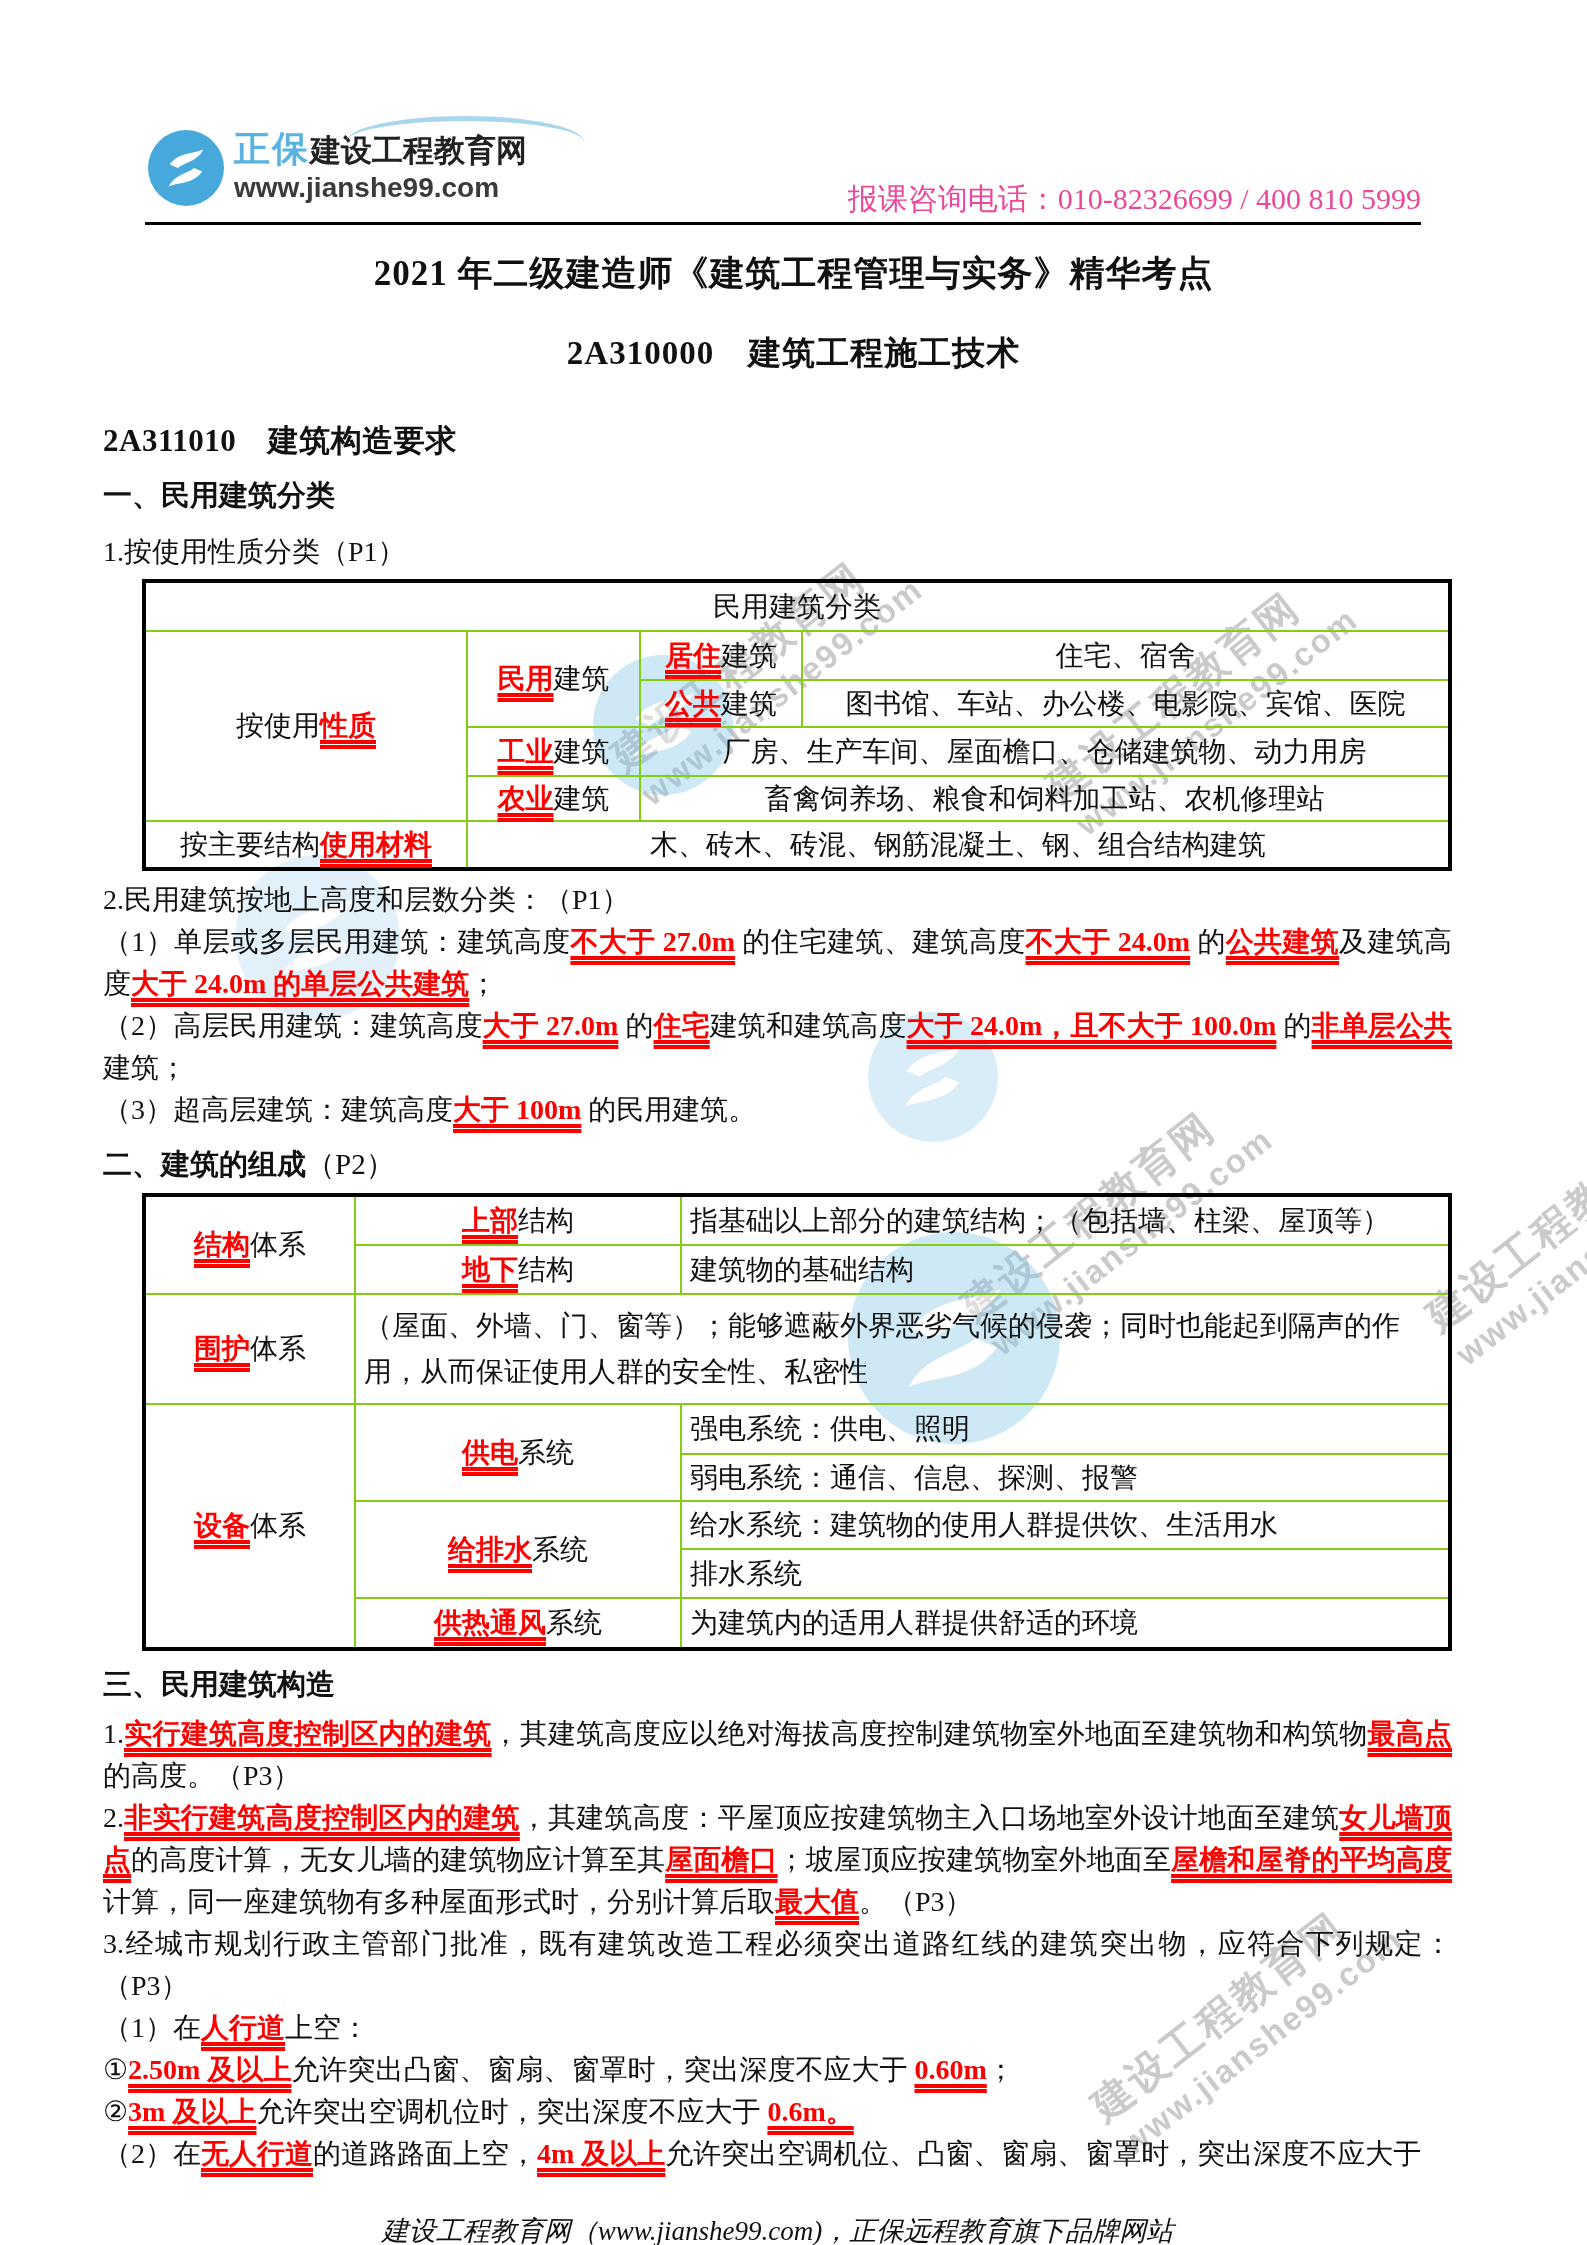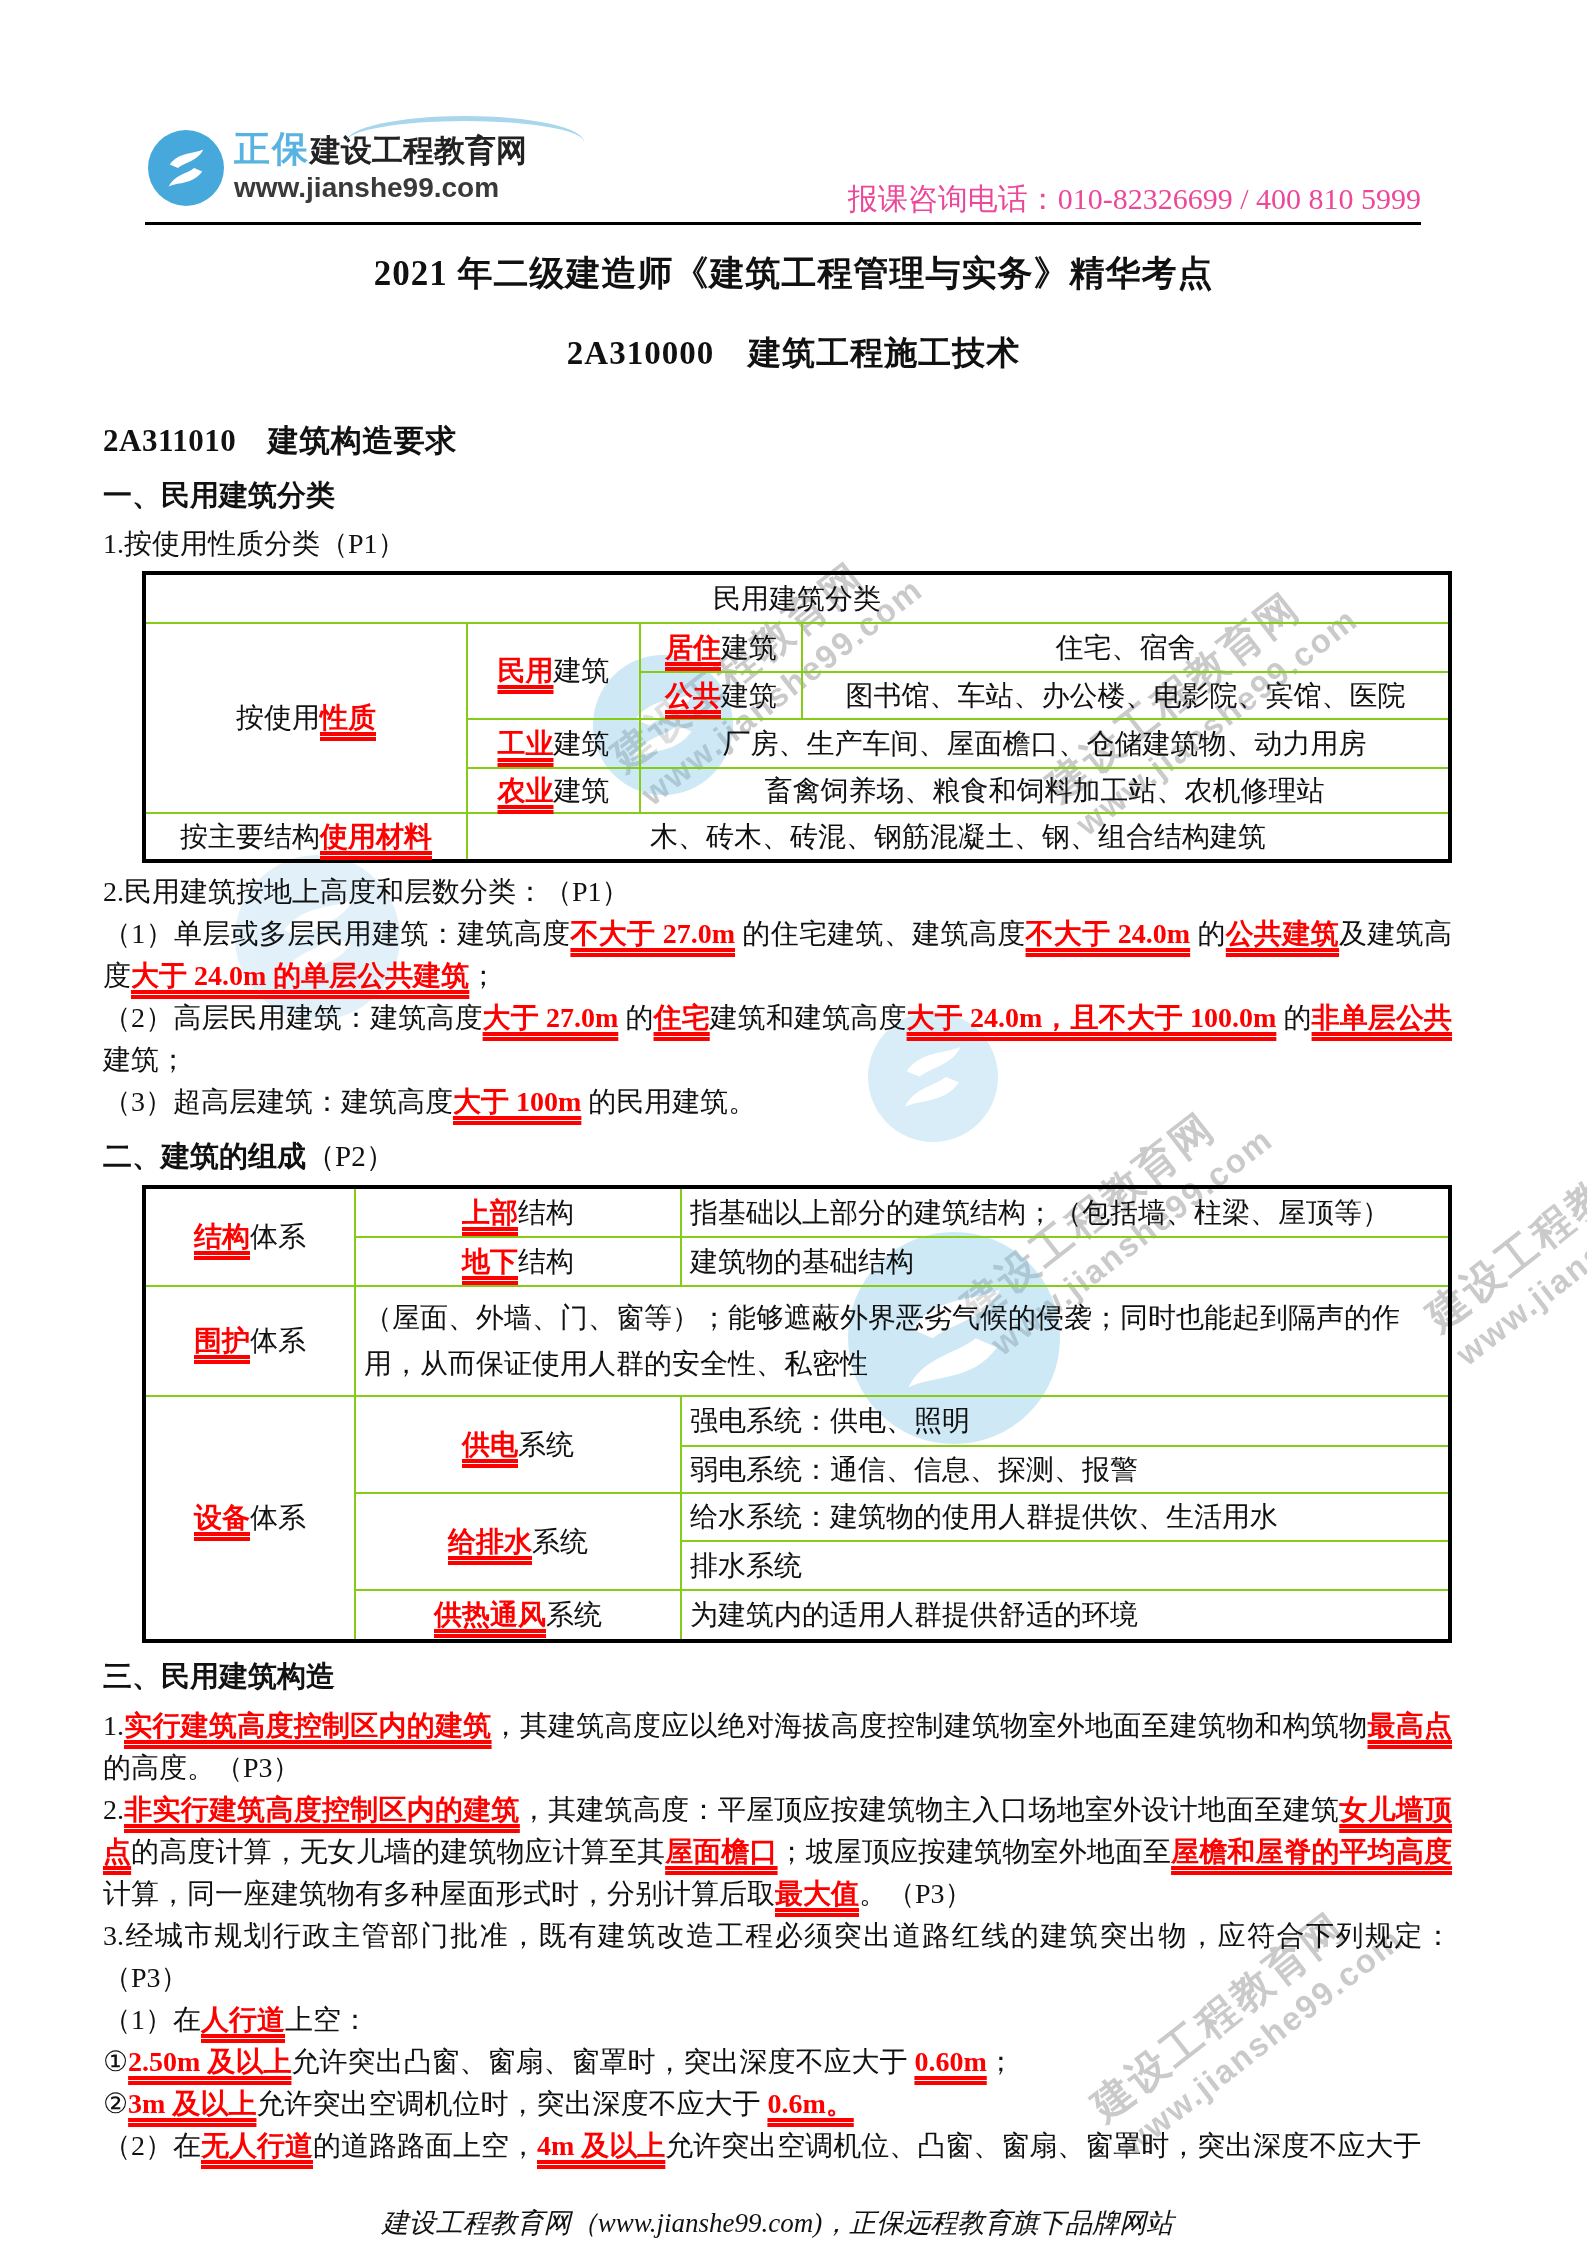--- a/index.html
+++ b/index.html
@@ -43,21 +43,21 @@
   .logo-url { font-family:"Liberation Sans",sans-serif; font-size:28px; font-weight:bold; color:#3a3a3a; line-height:36px; }
   .hotline { position:absolute; right:166px; bottom:6px; font-size:30px; color:#ec4899; white-space:nowrap; }
   .header-rule { position:absolute; left:145px; top:222px; width:1276px; border-top:3px solid #000; }
   
   .doc-title { text-align:center; font-size:35px; font-weight:bold; margin-top:24px; letter-spacing:1px; }
   .doc-sub   { text-align:center; font-size:33px; font-weight:bold; margin-top:34px; letter-spacing:1px; }
   
   .body-col { padding:0 135px 0 103px; }
   .h-section { font-size:31px; font-weight:bold; margin-top:44px; letter-spacing:.5px; }
   .h-sub { font-size:29px; font-weight:bold; margin-top:14px; }
-  .p-note { font-size:28px; margin-top:9px; }
+  .p-note { font-size:28px; margin-top:17px; }
   .para { margin-top:8px; }
   .para p { font-size:28px; line-height:42px; text-align:justify; }
   
   .hl {
     color:#ff0000; font-weight:bold;
     text-decoration-line:underline; text-decoration-style:double;
     text-decoration-color:#ff0000; text-underline-offset:5px; text-decoration-thickness:4px;
   }
   .plain { font-weight:400; }
   

